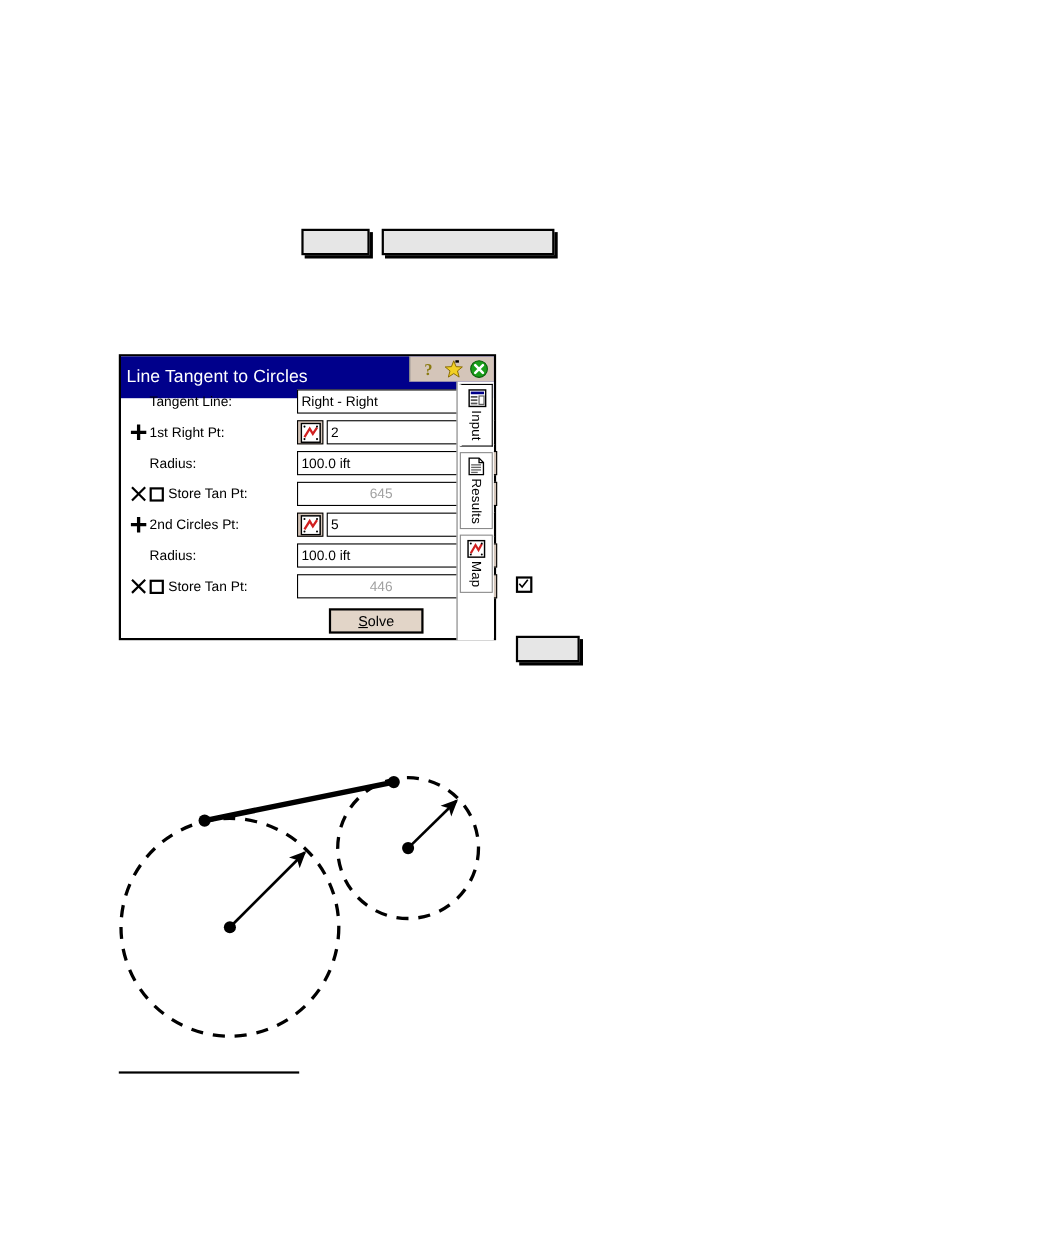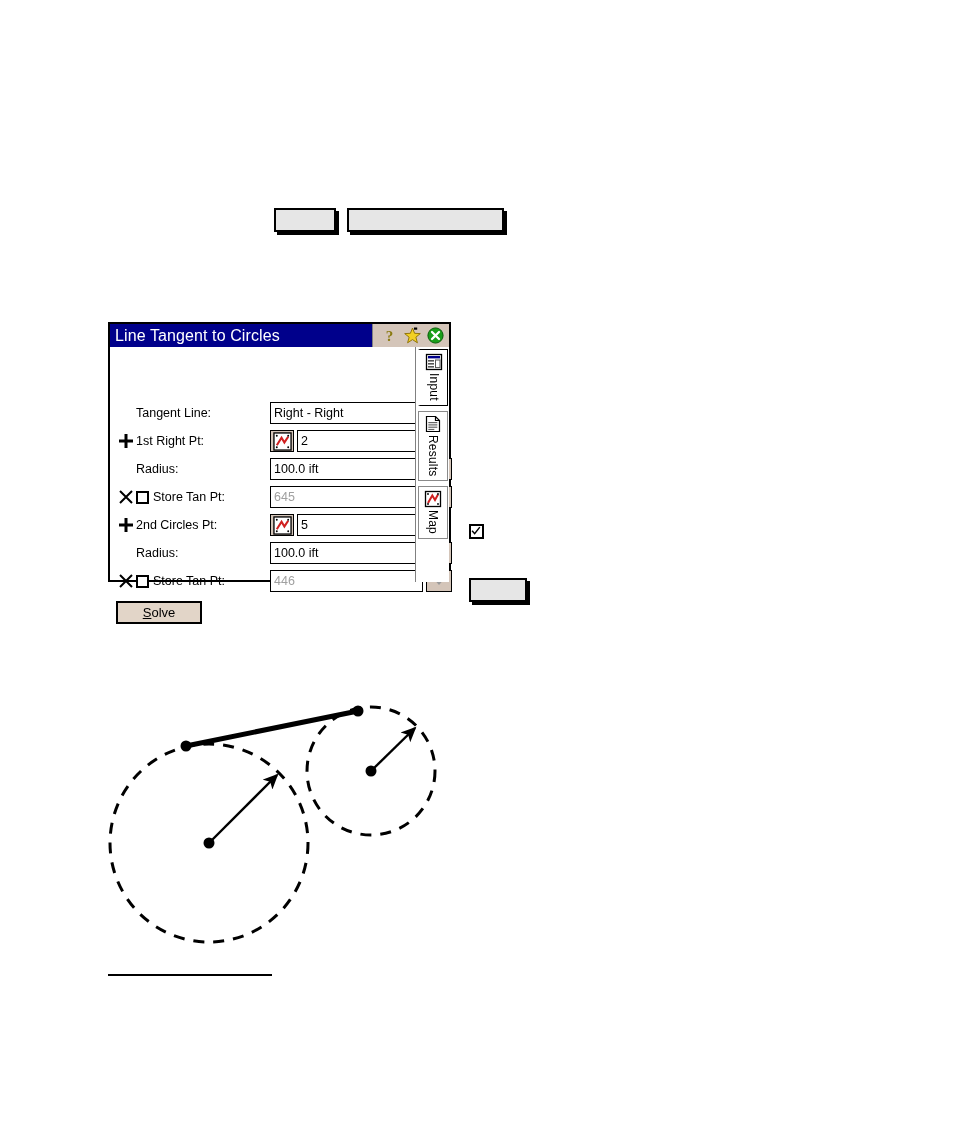--- a/index.html
+++ b/index.html
@@ -52,21 +52,21 @@
     border: 2px solid #000000;
     box-sizing: border-box;
     font-size: 12.5px;
     color: #000000;
   }
 
   #title-bar {
     position: absolute;
     left: 0; top: 0;
     width: 100%;
-    height: 23px;
+    height: 38px;
     background: #00008b;
     display: flex;
     align-items: center;
     box-sizing: border-box;
   }
   #title-text {
     color: #ffffff;
     font-size: 16px;
     padding-left: 5px;
     letter-spacing: .1px;
@@ -89,21 +89,20 @@
 
   
   #form-area {
     position: absolute;
     left: 0;
     top: 23px;
     width: 305px;
     height: 235px;
     padding: 4px 0 0 6px;
     box-sizing: border-box;
-    margin-top: 48px;
   }
 
   .form-row {
     position: relative;
     height: 28px;
     display: flex;
     align-items: center;
   }
 
   .row-glyph {
@@ -163,21 +162,21 @@
     box-sizing: border-box;
     font-size: 12.5px;
     line-height: 20px;
     padding: 0 3px;
     color: #000000;
     overflow: hidden;
     white-space: nowrap;
   }
   .text-field.wide   { width: 153px; }
   .text-field.narrow { width: 124px; }
-  .text-field.disabled { color: #a0a0a0; background: #ffffff; }
+  .text-field.disabled { color: #a0a0a0; background: #ffffff; text-align: center; }
 
   .combo {
     width: 162px;
     height: 22px;
     border: 1px solid #000000;
     background: #ffffff;
     box-sizing: border-box;
     display: flex;
     align-items: center;
     justify-content: space-between;
@@ -200,21 +199,21 @@
   .drop-btn .tri {
     width: 0; height: 0;
     border-left: 7px solid transparent;
     border-right: 7px solid transparent;
     border-top: 8px solid #000000;
   }
   .drop-btn.disabled .tri { border-top-color: #9a9a9a; }
 
   #solve-row {
     display: flex;
-    justify-content: flex-start;
+    justify-content: flex-end;
     margin-top: 6px;
     padding-right: 30px;
   }
   #solve-btn {
     width: 86px;
     height: 23px;
     background: #e2d5c8;
     border: 2px solid #000000;
     box-sizing: border-box;
     display: flex;

